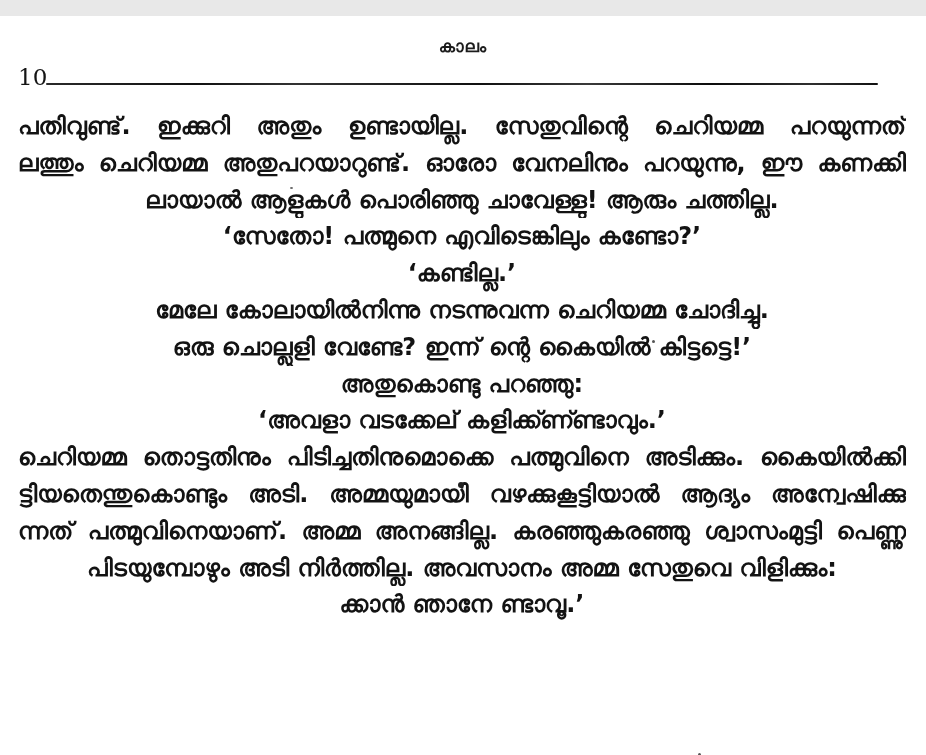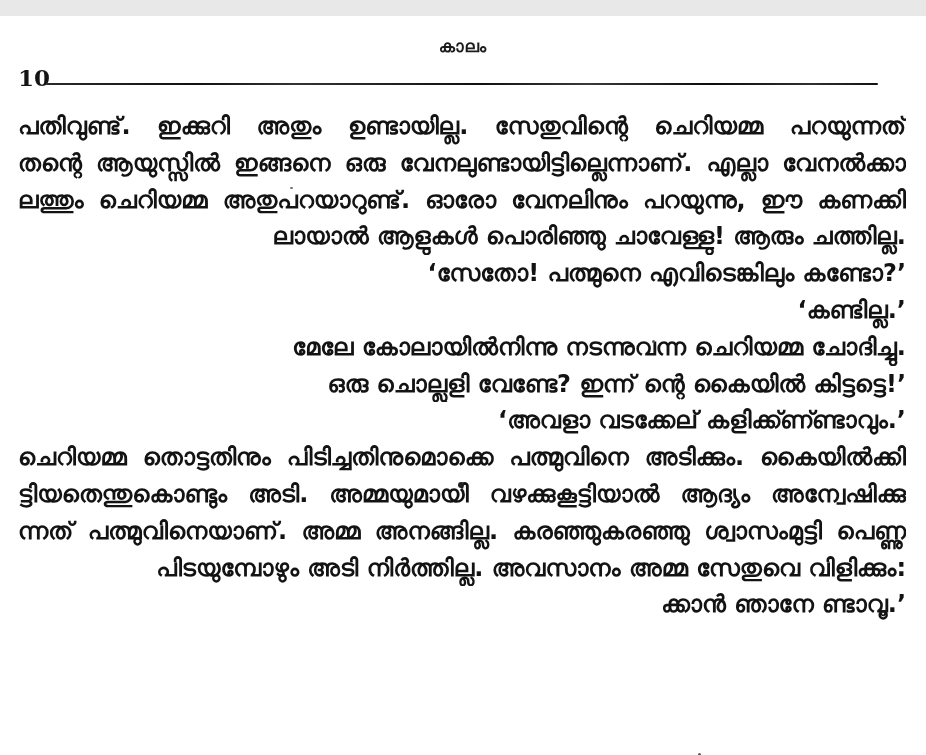--- a/index.html
+++ b/index.html
@@ -23,21 +23,21 @@
     font-weight: bold;
     letter-spacing: 1px;
     color: #1c1c1c;
   }
   .page-number {
     position: absolute;
     left: 18px;
     top: 48px;
     font-family: "DejaVu Serif", serif;
     font-size: 23px;
-    font-weight: bold;
+    font-weight: normal;
     color: #141414;
   }
   .header-rule {
     position: absolute;
     left: 46px;
     top: 67px;
     width: 832px;
     height: 2px;
     background: linear-gradient(to right,
       #2a2a2a 0%, #111 18%, #333 30%, #101010 52%,
@@ -49,21 +49,21 @@
     left: 18px;
     right: 20px;
     top: 92px;
     font-size: 24px;
     font-weight: 600;
     color: #131313;
   }
   .line {
     height: 36.8px;
     line-height: 36.8px;
-    text-align: right;
+    text-align: center;
     white-space: normal;
     overflow: hidden;
   }
   .line.full {
     text-align: justify;
     text-align-last: justify;
   }
   .speck {
     position: absolute;
     background: #222;
@@ -80,27 +80,27 @@
 <div class="page">
 
   <div class="running-title">കാലം</div>
 
   <div class="page-number">10</div>
 
   <div class="header-rule"></div>
 
   <div class="body-text">
     <div class="line full">പതിവുണ്ട്. ഇക്കുറി അതും ഉണ്ടായില്ല. സേതുവിന്റെ ചെറിയമ്മ പറയുന്നത്</div>
-    <div class="line full">തന്റെ ആയുസ്സിൽ ഇങ്ങനെ ഒരു വേനലുണ്ടായിട്ടില്ലെന്നാണ്. എല്ലാ വേനൽക്കാ</div>
     <div class="line full">ലത്തും ചെറിയമ്മ അതുപറയാറുണ്ട്. ഓരോ വേനലിനും പറയുന്നു, ഈ കണക്കി</div>
     <div class="line">ലായാൽ ആളുകൾ പൊരിഞ്ഞു ചാവേള്ളു! ആരും ചത്തില്ല.</div>
     <div class="line">‘സേതോ! പത്മുനെ എവിടെങ്കിലും കണ്ടോ?’</div>
     <div class="line">‘കണ്ടില്ല.’</div>
     <div class="line">മേലേ കോലായിൽനിന്നു നടന്നുവന്ന ചെറിയമ്മ ചോദിച്ചു.</div>
     <div class="line">ഒരു ചൊല്ലുളി വേണ്ടേ? ഇന്ന് ന്റെ കൈയിൽ കിട്ടട്ടെ!’</div>
+    <div class="line">അതുകൊണ്ടു പറഞ്ഞു:</div>
     <div class="line">‘അവളാ വടക്കേല് കളിക്ക്ണ്ണ്ടാവും.’</div>
     <div class="line full">ചെറിയമ്മ തൊട്ടതിനും പിടിച്ചതിനുമൊക്കെ പത്മുവിനെ അടിക്കും. കൈയിൽക്കി</div>
     <div class="line full">ട്ടിയതെന്തുകൊണ്ടും അടി. അമ്മയുമായി വഴക്കുകൂട്ടിയാൽ ആദ്യം അന്വേഷിക്കു</div>
     <div class="line full">ന്നത് പത്മുവിനെയാണ്. അമ്മ അനങ്ങില്ല. കരഞ്ഞുകരഞ്ഞു ശ്വാസംമുട്ടി പെണ്ണു</div>
     <div class="line">പിടയുമ്പോഴും അടി നിർത്തില്ല. അവസാനം അമ്മ സേതുവെ വിളിക്കും:</div>
     <div class="line">ക്കാൻ ഞാനേ ണ്ടാവൂ.’</div>
   </div>
 
   <div class="speck s1"></div>
   <div class="speck s2"></div>

